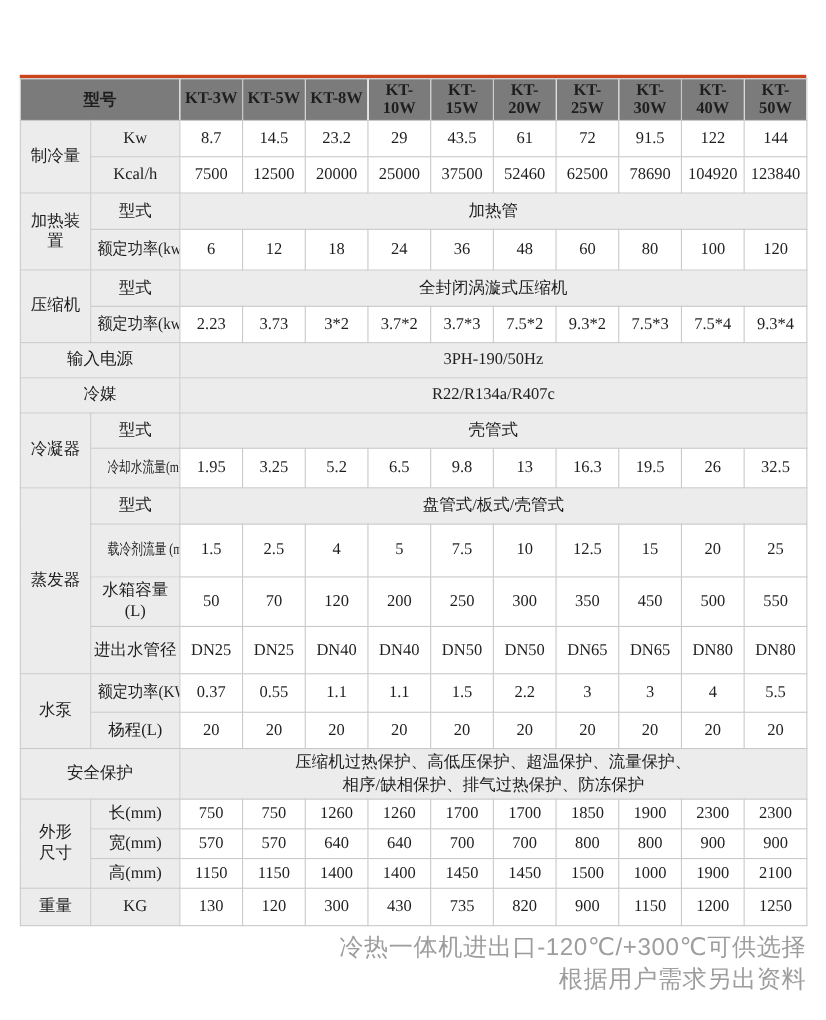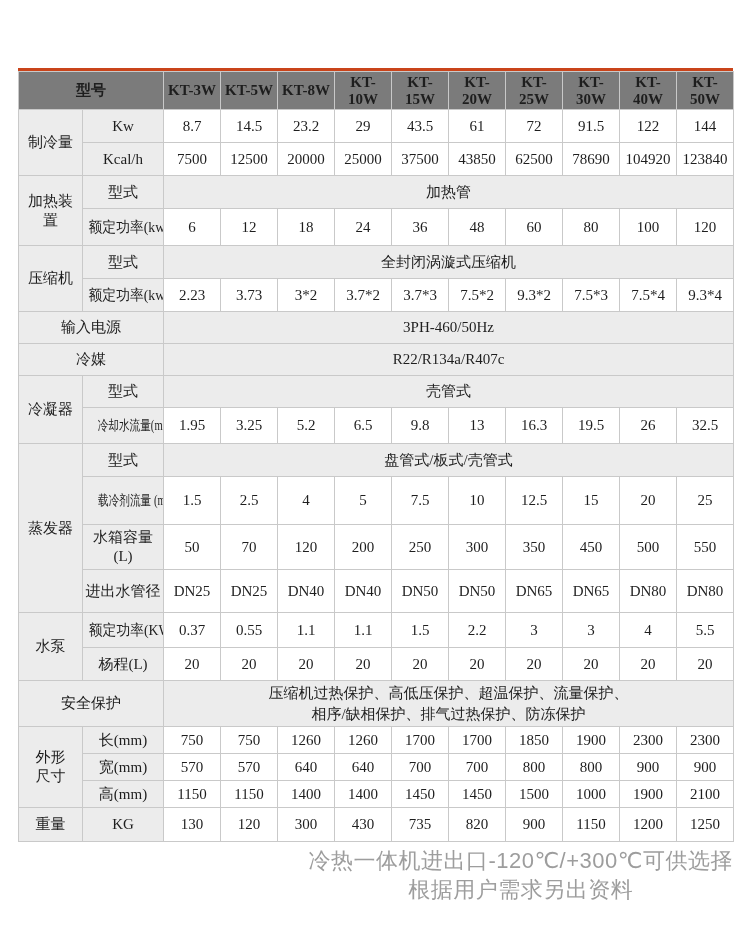--- a/index.html
+++ b/index.html
@@ -58,21 +58,21 @@
   tbody tr:nth-child(10){height:36px;}
   tbody tr:nth-child(12){height:48px;}
   tbody tr:nth-child(13){height:45px;border-radius:10px;}
   tbody tr:nth-child(14){height:43px;}
   tbody tr:nth-child(15){height:35px;}
   tbody tr:nth-child(17){height:46px;}
   tbody tr:nth-child(18),tbody tr:nth-child(19),tbody tr:nth-child(20){height:27px;}
   tbody tr:nth-child(21){height:34px;}
   .footer{
     position:absolute;right:18px;top:846px;
-    text-align:center;
+    text-align:right;
     font-size:22px;color:#9d9d9d;line-height:29px;
     letter-spacing:0.5px;
   }
 </style>
 </head>
 <body>
 
 <div class="page">
   <div class="accent-bar"></div>
 
@@ -123,21 +123,21 @@
           <td class="val">122</td>
           <td class="val">144</td>
         </tr>
         <tr>
           <td class="lab"><span>Kcal/h</span></td>
           <td class="val">7500</td>
           <td class="val">12500</td>
           <td class="val">20000</td>
           <td class="val">25000</td>
           <td class="val">37500</td>
-          <td class="val">43850</td>
+          <td class="val">52460</td>
           <td class="val">62500</td>
           <td class="val">78690</td>
           <td class="val">104920</td>
           <td class="val">123840</td>
         </tr>
         <tr>
           <td class="lab" rowspan="2">加热装置</td>
           <td class="lab"><span>型式</span></td>
           <td class="merged" colspan="10">加热管</td>
         </tr>
@@ -167,21 +167,21 @@
           <td class="val">3.7*2</td>
           <td class="val">3.7*3</td>
           <td class="val">7.5*2</td>
           <td class="val">9.3*2</td>
           <td class="val">7.5*3</td>
           <td class="val">7.5*4</td>
           <td class="val">9.3*4</td>
         </tr>
         <tr>
           <td class="lab" colspan="2">输入电源</td>
-          <td class="merged" colspan="10">3PH-460/50Hz</td>
+          <td class="merged" colspan="10">3PH-190/50Hz</td>
         </tr>
         <tr>
           <td class="lab" colspan="2">冷媒</td>
           <td class="merged" colspan="10">R22/R134a/R407c</td>
         </tr>
         <tr>
           <td class="lab" rowspan="2">冷凝器</td>
           <td class="lab"><span>型式</span></td>
           <td class="merged" colspan="10">壳管式</td>
         </tr>

